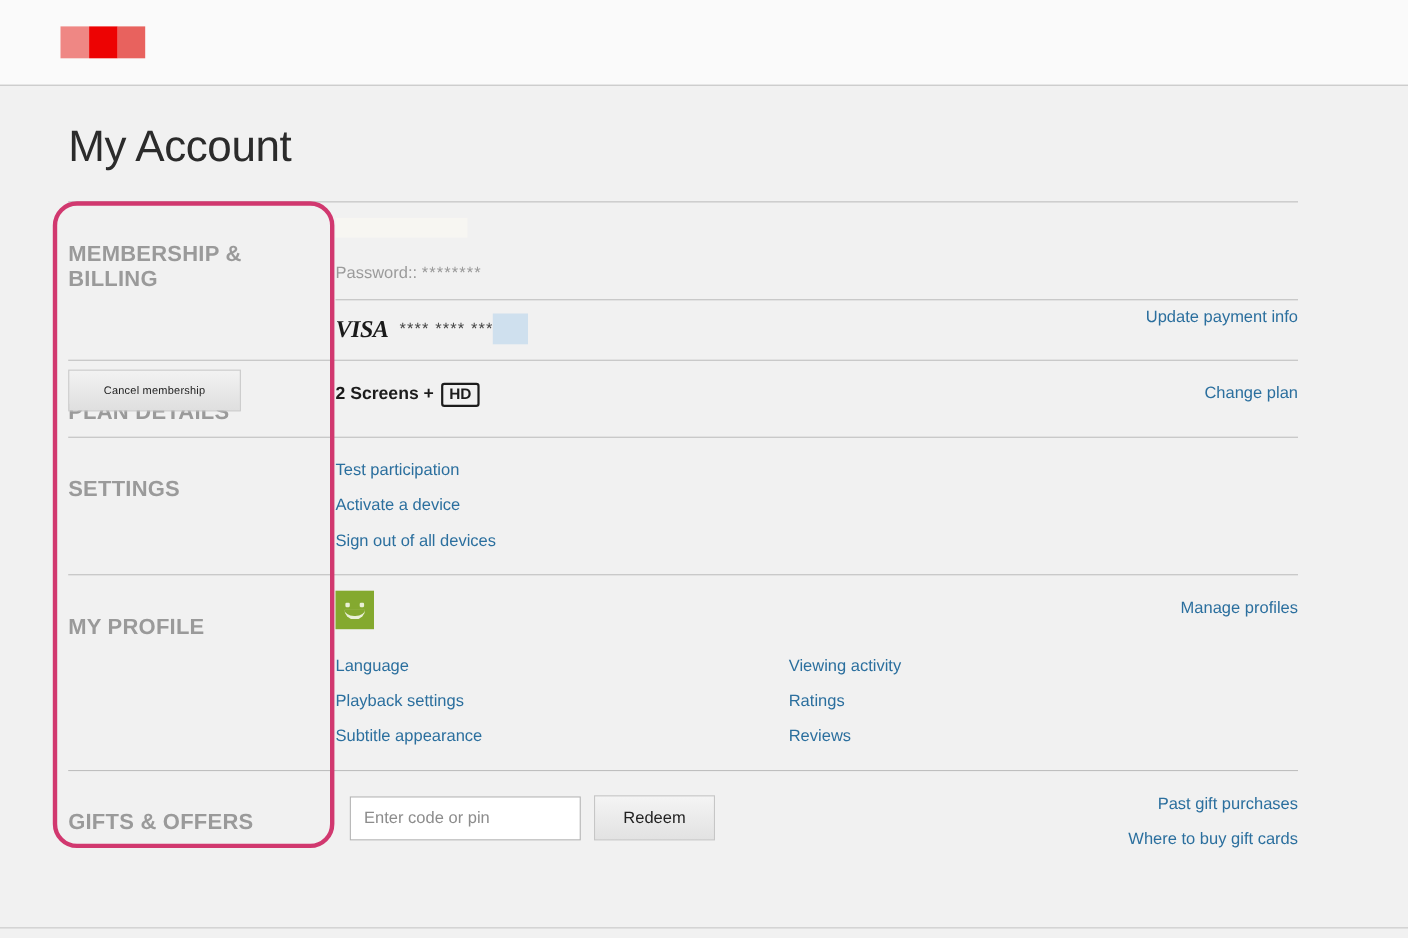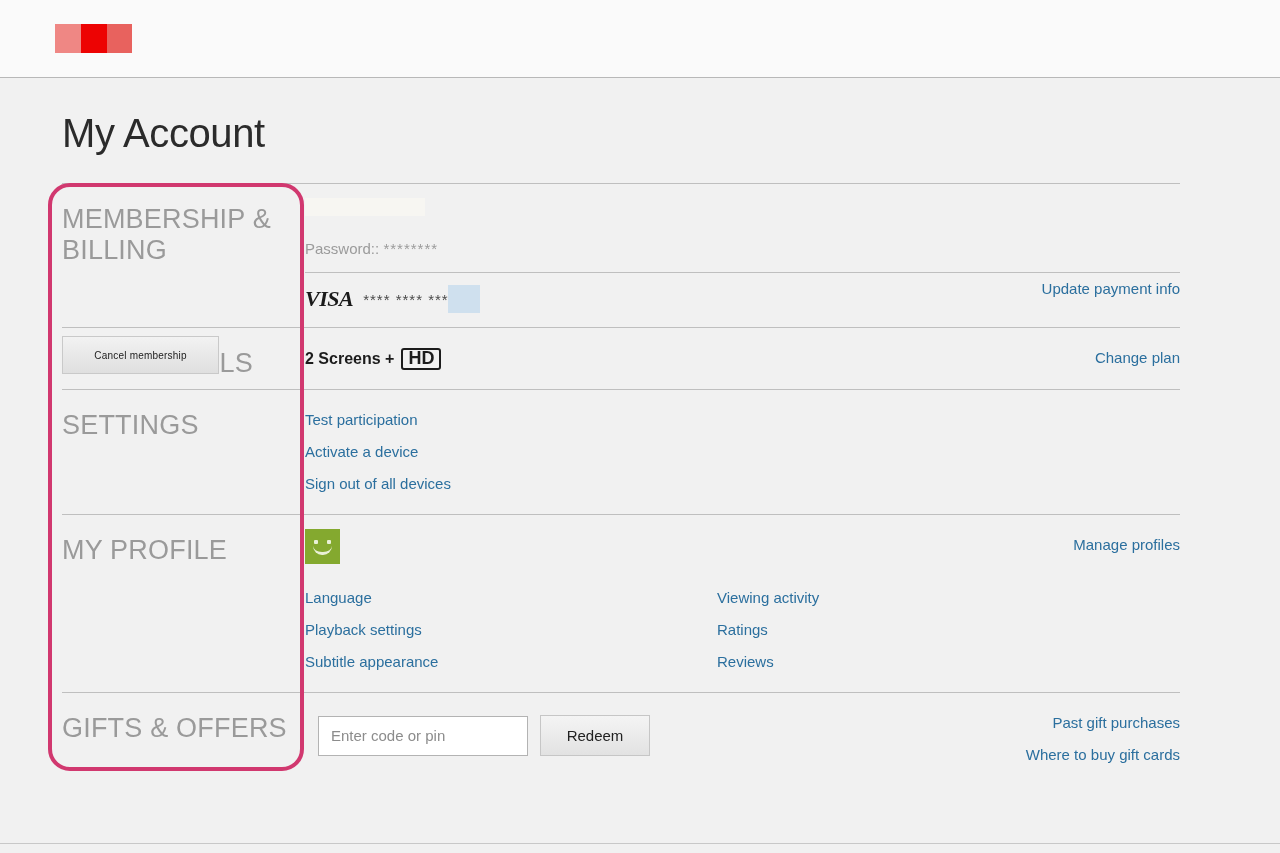--- a/index.html
+++ b/index.html
@@ -46,22 +46,23 @@
     width: 1118px;
   }
   .section {
     display: flex;
     border-top: 1px solid #bfbfbf;
   }
   .section.first { border-top: 1px solid #bfbfbf; }
   .sec-label {
     width: 243px; flex: 0 0 243px;
     padding: 20px 0 10px 0;
-    font-size: 27px; color: #9a9a9a; font-weight: 400;
+    font-size: 20px; color: #9a9a9a; font-weight: 700;
     letter-spacing: 0.2px;
+    margin-top: 16px;
   }
   .sec-body {
     flex: 1 1 auto;
     padding: 14px 0 14px 0;
     position: relative;
     min-height: 44px;
   }
 
   
   .mb-row {
@@ -108,21 +109,21 @@
 
   
   .plan-line {
     font-size: 16px; font-weight: bold; color: #1c1c1c;
     display: flex; align-items: center; padding-top: 6px;
   }
   .hd-badge {
     display: inline-block;
     border: 2px solid #1c1c1c;
     border-radius: 3px;
-    font-size: 18px; font-weight: bold;
+    font-size: 14px; font-weight: bold;
     padding: 0px 5px 1px 5px;
     margin-left: 7px; line-height: 17px;
   }
   .right-float {
     position: absolute; right: 0; top: 14px; text-align: right;
   }
 
   
   .stack .link { line-height: 32px; }
 

